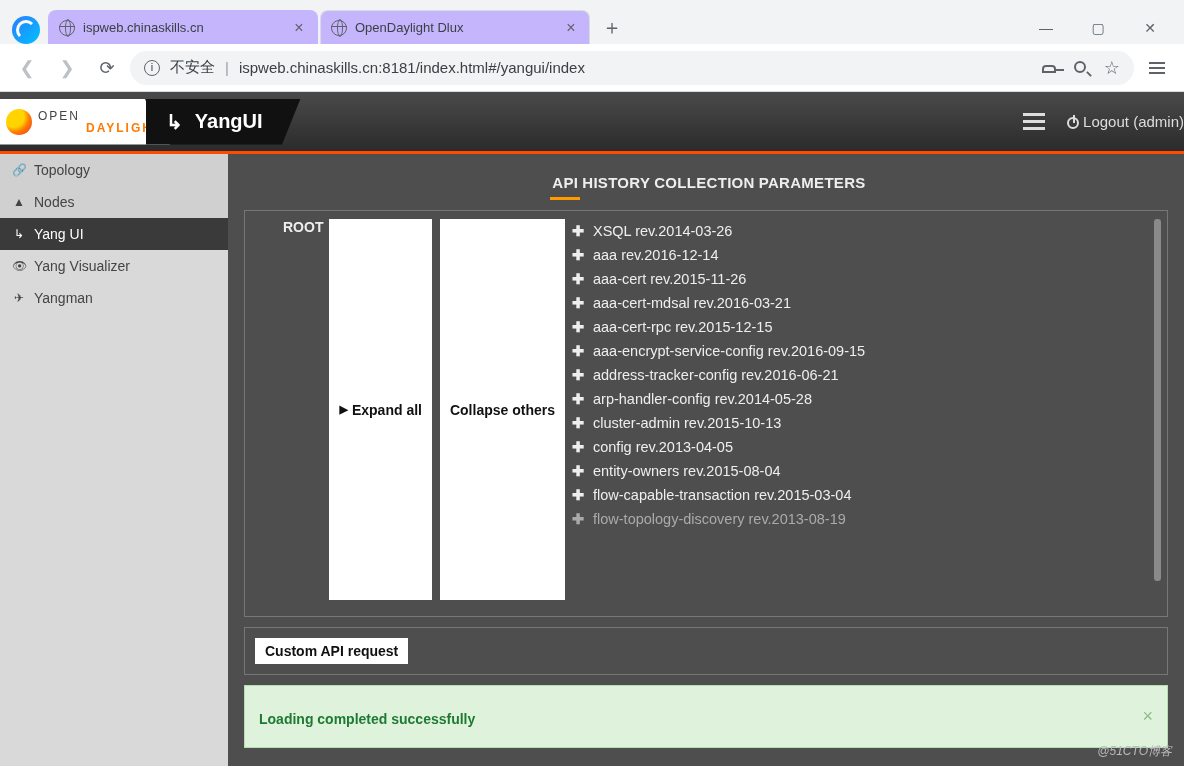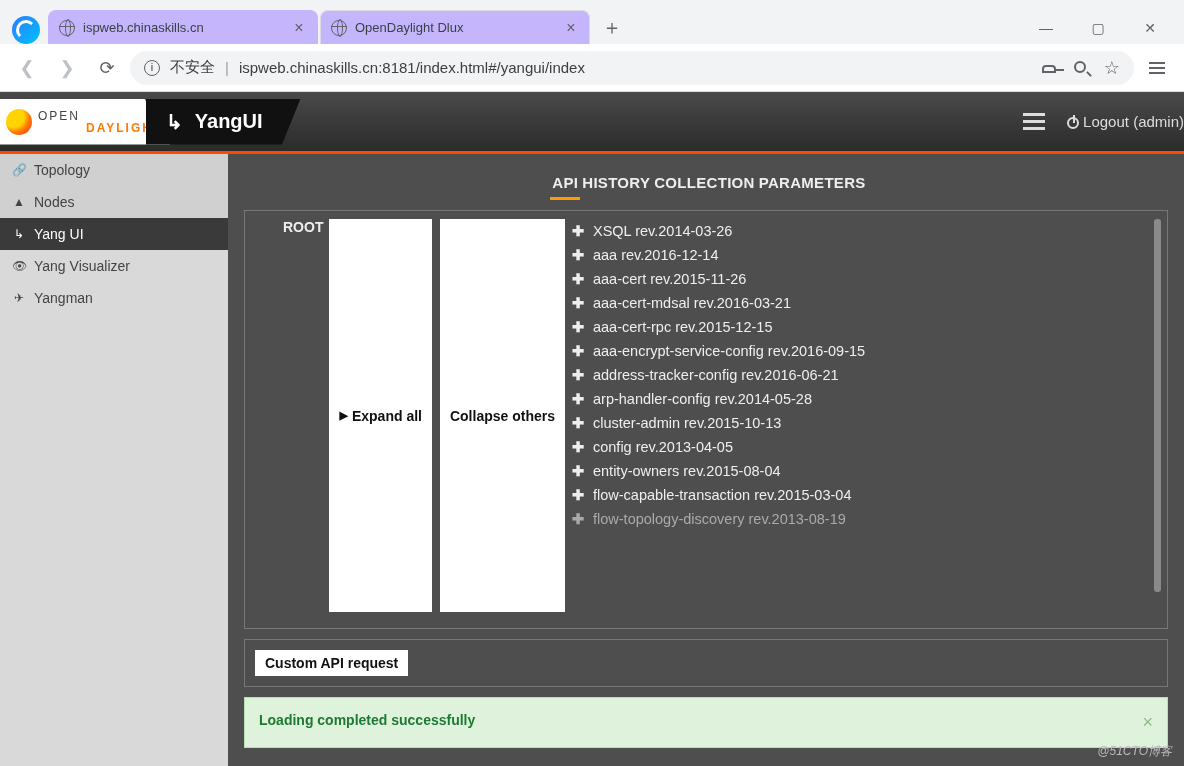--- a/index.html
+++ b/index.html
@@ -65,21 +65,21 @@
   .wbtn{ background:#fff; color:#111; font-weight:700; font-size:14px; padding:5px 10px; cursor:pointer; border:none; display:flex; align-items:center; gap:4px;}
   .wbtn .tri{ font-size:11px;}
   .treewrap{ flex:1; overflow:hidden; position:relative; margin-left:6px;}
   .tree{ height:100%; overflow-y:hidden;}
   .tree-item{ display:flex; align-items:center; gap:8px; font-size:14.5px; color:#eee; padding:4px 0; cursor:pointer;}
   .plus{ font-weight:900; width:14px; text-align:center;}
   .tree .tree-item:last-child{ color:#aaa;}
   .vscroll{ position:absolute; right:2px; top:0; width:7px; height:92%; background:#8a8a8a; border-radius:3px;}
   .panel2{ border:1px solid #777; padding:10px;}
   .panel2 .wbtn{ font-size:14px;}
-  .alert{ background:#dff3dc; border:1px solid #b7e0b2; color:#1e7a32; font-weight:700; padding:14px 14px; display:flex; align-items:flex-start;}
+  .alert{ background:#dff3dc; border:1px solid #b7e0b2; color:#1e7a32; font-weight:700; padding:20px 14px; display:flex; align-items:flex-end;}
   .alert .x{ margin-left:auto; color:#8fb98a; font-size:18px; cursor:pointer; font-weight:400;}
   .watermark{ position:absolute; right:12px; bottom:6px; color:#bbb; font-size:12px; font-style:italic;}
 </style>
 </head>
 <body>
 
 <div class="chrome">
 
   <div class="tabbar">
     <div class="win-icon"></div>

